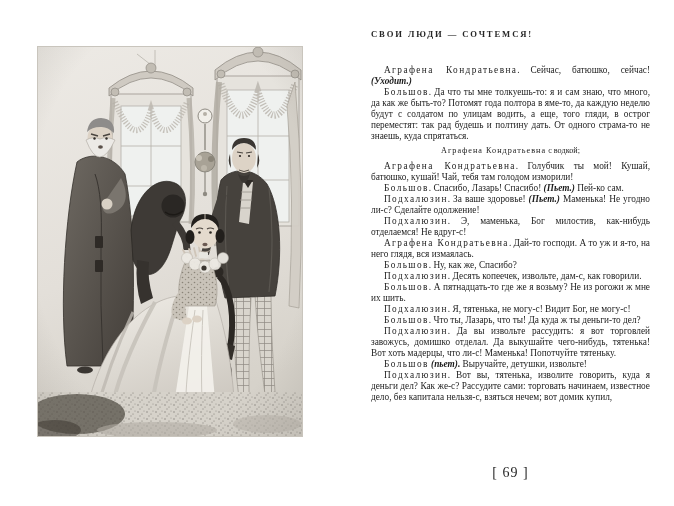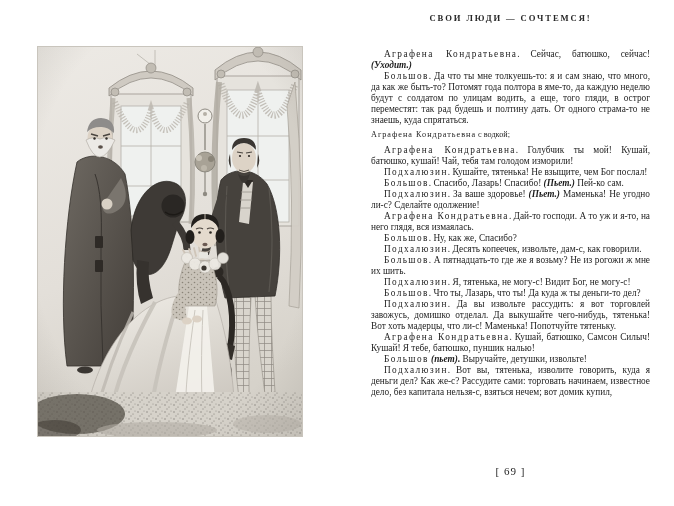--- a/index.html
+++ b/index.html
@@ -6,39 +6,39 @@
   body{
     width:674px;height:506px;background:#ffffff;position:relative;overflow:hidden;
     font-family:"Liberation Serif","DejaVu Serif",serif;color:#1c1c1c;
   }
   .spread{position:absolute;inset:0;}
   .left-page{position:absolute;left:0;top:0;width:337px;height:506px;}
   .plate{position:absolute;left:37px;top:46px;width:266px;height:391px;}
   .plate svg{display:block;width:100%;height:100%;}
   .right-page{position:absolute;left:371px;top:0;width:279px;height:506px;}
   .running-head{
-    margin-top:13px;text-align:center;font-size:8.6px;font-weight:bold;
+    margin-top:29px;text-align:left;font-size:8.6px;font-weight:bold;
     letter-spacing:1.9px;color:#262626;white-space:nowrap;
   }
   .text-column{
     margin-top:26px;font-size:9.3px;line-height:11px;text-align:justify;
     hyphens:auto;-webkit-hyphens:auto;
   }
   .para{margin:0;text-indent:13px;}
   .seg-plain{}
   .seg-name{letter-spacing:1.4px;}
   .seg-italic{font-style:italic;font-weight:bold;}
   .stage{
-    font-size:8.2px;line-height:10px;margin:4px 0 5px;
+    text-align:center;font-size:8.2px;line-height:10px;margin:4px 0 5px;
     text-indent:0;
   }
   .stage .seg-name{letter-spacing:1px;}
   .page-number{
     position:absolute;left:0;top:465px;width:100%;text-align:center;
-    font-size:11px;letter-spacing:1px;color:#262626;
+    font-size:14px;letter-spacing:1px;color:#262626;
   }
 </style>
 </head>
 <body>
 
 <div class="spread">
 
   <div class="left-page">
     <div class="plate" role="img" aria-label="Литография: сцена из пьесы — старик Большов с седой бородой, кланяющийся человек, Подхалюзин у кресла и сидящая женщина в пышном платье; на заднем плане два окна с драпировками и настенная лампа">
       <svg viewBox="0 0 266 391" xmlns="http://www.w3.org/2000/svg">
@@ -229,30 +229,29 @@
 
   <div class="right-page">
     <div class="running-head">СВОИ ЛЮДИ — СОЧТЕМСЯ!</div>
     <div class="text-column">
         <p class="para"><span class="seg-name">Аграфена Кондратьевна</span><span class="seg-plain">. Сейчас, батюшко, сейчас! </span><span class="seg-italic">(Уходит.)</span></p>
         <p class="para"><span class="seg-name">Большов</span><span class="seg-plain">. Да что ты мне толкуешь-то: я и сам знаю, что много, да как же быть-то? Потомят года полтора в яме-то, да каждую неделю будут с солдатом по улицам водить, а еще, того гляди, в острог переместят: так рад будешь и полтину дать. От одного страма-то не знаешь, куда спрятаться.</span></p>
         <div class="stage">
           <div><span class="seg-name">Аграфена Кондратьевна</span><span class="seg-plain"> с водкой;</span></div>
         </div>
         <p class="para"><span class="seg-name">Аграфена Кондратьевна</span><span class="seg-plain">. Голубчик ты мой! Кушай, батюшко, кушай! Чай, тебя там голодом изморили!</span></p>
-        <p class="para"><span class="seg-name">Подхалюзин</span><span class="seg-plain">. Кушайте, тятенька! Не взыщите, чем Бог послал!</span></p>
         <p class="para"><span class="seg-name">Большов</span><span class="seg-plain">. Спасибо, Лазарь! Спасибо! </span><span class="seg-italic">(Пьет.)</span><span class="seg-plain"> Пей-ко сам.</span></p>
         <p class="para"><span class="seg-name">Подхалюзин</span><span class="seg-plain">. За ваше здоровье! </span><span class="seg-italic">(Пьет.)</span><span class="seg-plain"> Маменька! Не угодно ли-с? Сделайте одолжение!</span></p>
+        <p class="para"><span class="seg-name">Подхалюзин</span><span class="seg-plain">. Э, маменька, Бог милостив, как-нибудь отделаемся! Не вдруг-с!</span></p>
         <p class="para"><span class="seg-name">Аграфена Кондратьевна</span><span class="seg-plain">. Дай-то господи. А то уж и я-то, на него глядя, вся измаялась.</span></p>
         <p class="para"><span class="seg-name">Большов</span><span class="seg-plain">. Ну, как же, Спасибо?</span></p>
         <p class="para"><span class="seg-name">Подхалюзин</span><span class="seg-plain">. Десять копеечек, извольте, дам-с, как говорили.</span></p>
         <p class="para"><span class="seg-name">Большов</span><span class="seg-plain">. А пятнадцать-то где же я возьму? Не из рогожи ж мне их шить.</span></p>
         <p class="para"><span class="seg-name">Подхалюзин</span><span class="seg-plain">. Я, тятенька, не могу-с! Видит Бог, не могу-с!</span></p>
         <p class="para"><span class="seg-name">Большов</span><span class="seg-plain">. Что ты, Лазарь, что ты! Да куда ж ты деньги-то дел?</span></p>
         <p class="para"><span class="seg-name">Подхалюзин</span><span class="seg-plain">. Да вы извольте рассудить: я вот торговлей завожусь, домишко отделал. Да выкушайте чего-нибудь, тятенька! Вот хоть мадерцы, что ли-с! Маменька! Попотчуйте тятеньку.</span></p>
-        <p class="para"><span class="seg-name">Аграфена Кондратьевна</span><span class="seg-plain">. Кушай, батюшко, Самсон Силыч! Кушай! Я тебе, батюшко, пуншик налью!</span></p>
         <p class="para"><span class="seg-name">Большов</span><span class="seg-plain"> </span><span class="seg-italic">(пьет).</span><span class="seg-plain"> Выручайте, детушки, извольте!</span></p>
         <p class="para"><span class="seg-name">Подхалюзин</span><span class="seg-plain">. Вот вы, тятенька, изволите говорить, куда я деньги дел? Как же-с? Рассудите сами: торговать начинаем, известное дело, без капитала нельзя-с, взяться нечем; вот домик купил,</span></p>
       </div>
     <div class="page-number">[ 69 ]</div>
   </div>
 
 </div>
 
 </body></html>

